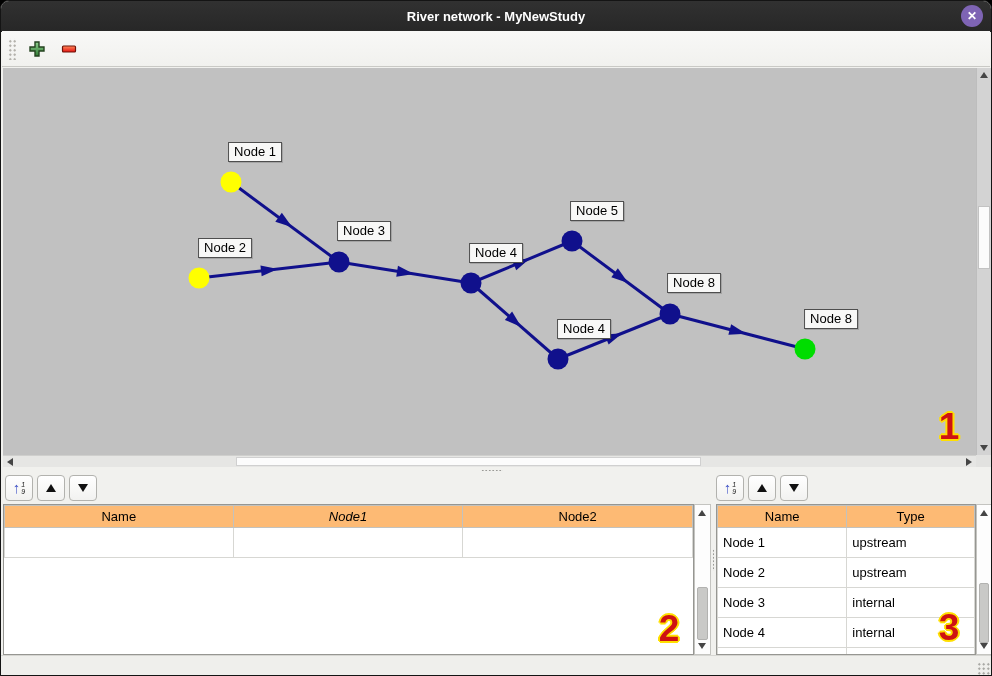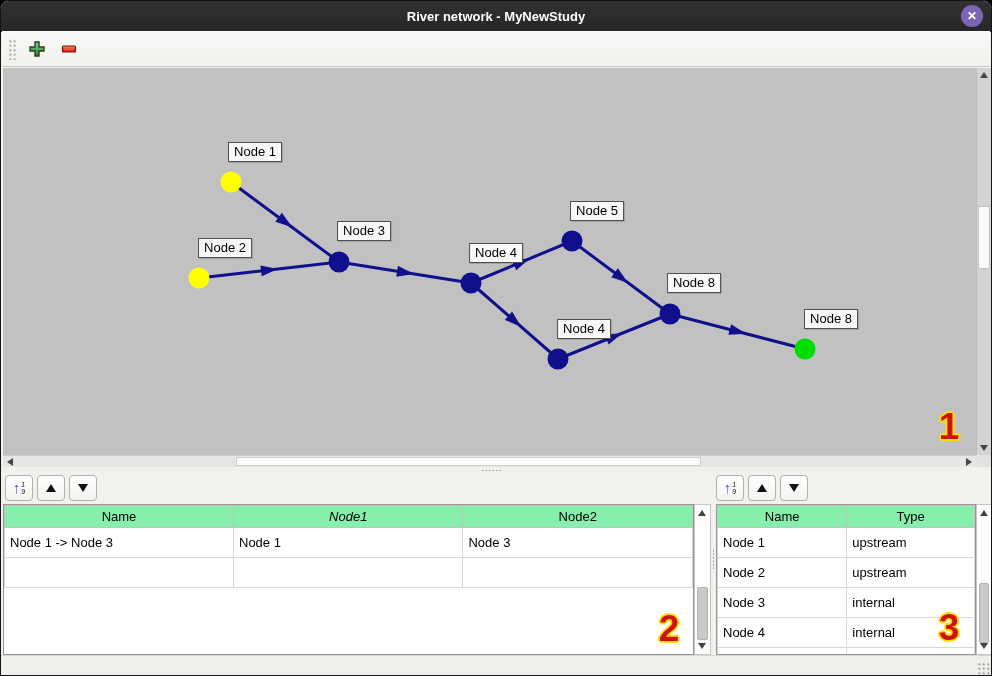--- a/index.html
+++ b/index.html
@@ -46,21 +46,21 @@
   .pbtn{width:28px;height:26px;background:linear-gradient(#ffffff,#f2f2f0);border:1px solid #b2b2ae;border-radius:4px;display:flex;align-items:center;justify-content:center;box-sizing:border-box;cursor:pointer;}
   .pbtn .bt-up{width:0;height:0;border-left:5px solid transparent;border-right:5px solid transparent;border-bottom:8px solid #111;}
   .pbtn .bt-down{width:0;height:0;border-left:5px solid transparent;border-right:5px solid transparent;border-top:8px solid #111;}
   .sort-icon{display:flex;align-items:center;line-height:0;}
   .sort-icon .arrow{color:#4456c8;font-size:15px;font-weight:bold;line-height:14px;}
   .sort-icon .digits{display:flex;flex-direction:column;font-size:7px;line-height:7px;color:#222;margin-left:1px;}
 
   
   .dtable{position:absolute;top:503px;height:151px;background:#fff;border:1px solid #969692;box-sizing:border-box;overflow:hidden;}
   .dtable table{border-collapse:collapse;table-layout:fixed;font-size:13px;color:#000;}
-  .dtable th{height:21px;background:#86efac;border:1px solid #c2c2be;font-weight:normal;text-align:center;padding:0;font-size:13px;}
+  .dtable th{height:21px;background:#fdba74;border:1px solid #c2c2be;font-weight:normal;text-align:center;padding:0;font-size:13px;}
   .dtable td{height:29px;border:1px solid #d7d7d3;padding:0 0 0 5px;text-align:left;background:#fff;overflow:hidden;white-space:nowrap;}
   .ltable{left:2px;width:691px;}
   .rtable{left:715px;width:260px;}
 
   
   .tscroll{position:absolute;top:503px;height:151px;background:#fdfdfd;border:1px solid #c4c4c0;box-sizing:border-box;}
   .tscroll .thumb{position:absolute;left:2px;right:2px;background:#c9c9c7;border:1px solid #b2b2b0;border-radius:2px;box-sizing:border-box;}
   .ltable-scroll{left:693px;width:17px;}
   .rtable-scroll{left:975px;width:16px;}
 
@@ -200,25 +200,20 @@
     <table>
         <thead>
           <tr>
             <th style="width: 229px;">Name</th>
             <th style="width: 230px; font-style: italic;">Node1</th>
             <th style="width: 230px;">Node2</th>
           </tr>
         </thead>
         <tbody>
           <tr>
-            <td>Node 1 -&gt; Node 3</td>
-            <td>Node 1</td>
-            <td>Node 3</td>
-          </tr>
-          <tr>
             <td>&nbsp;</td>
             <td>&nbsp;</td>
             <td>&nbsp;</td>
           </tr>
         </tbody>
       </table>
     <div class="annotation" style="left: 665px; top: 124px; color: rgb(206, 18, 18);">2</div>
   </div>
   <div class="tscroll ltable-scroll">
     <div class="tri tri-up" style="left:3px;top:5px;"></div>

